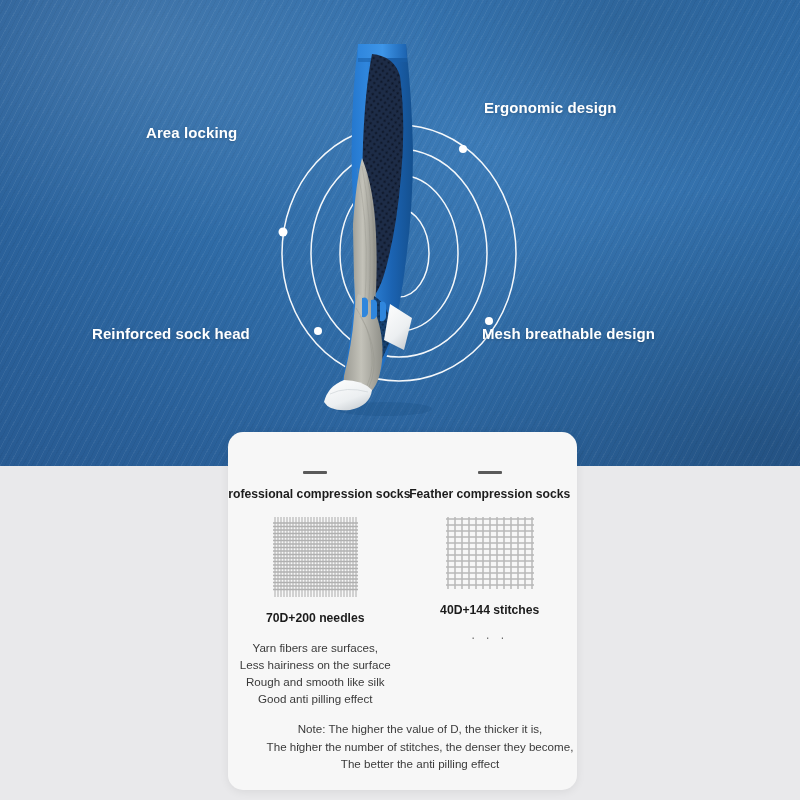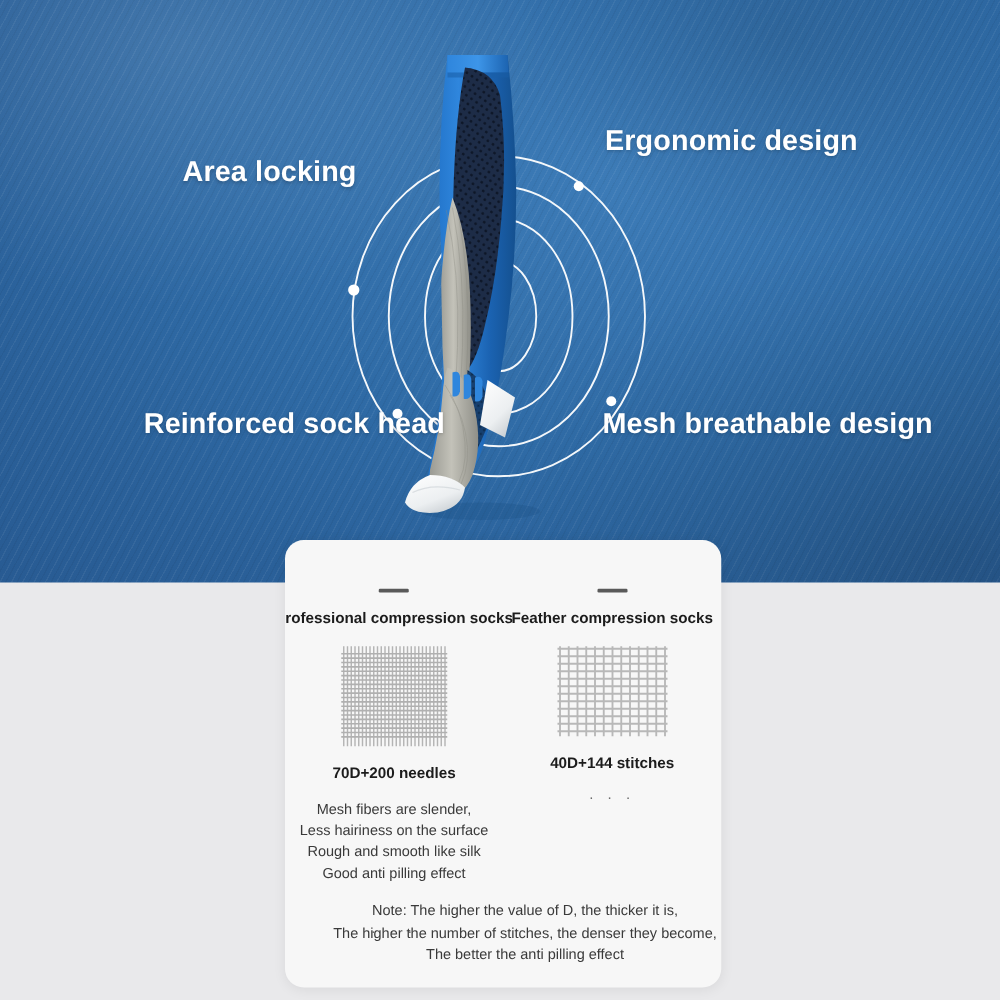--- a/index.html
+++ b/index.html
@@ -59,28 +59,28 @@
     position: absolute;
     left: 0; top: 0;
     width: 800px; height: 466px;
     pointer-events: none;
   }
 
   .hero-label {
     position: absolute;
     color: #ffffff;
     font-weight: bold;
-    font-size: 23px;
+    font-size: 15px;
     letter-spacing: 0.1px;
     white-space: nowrap;
     text-shadow: 0 1px 3px rgba(0,0,0,0.22);
   }
   #label-area-locking      { left: 146px; top: 124px; }
   #label-ergonomic         { left: 484px; top: 99px;  }
-  #label-reinforced        { left: 92px;  top: 325px; margin-left: 23px; }
+  #label-reinforced        { left: 92px;  top: 325px; }
   #label-mesh              { left: 482px; top: 325px; }
 
   
   #sock {
     position: absolute;
     left: 300px; top: 28px;
     width: 200px; height: 400px;
   }
 
   
@@ -332,21 +332,21 @@
             <line x1="1" y1="64" x2="86" y2="64"></line>
               <line x1="1" y1="67.5" x2="86" y2="67.5"></line>
             <line x1="1" y1="71" x2="86" y2="71"></line>
               <line x1="1" y1="74.5" x2="86" y2="74.5"></line>
           </g>
         </svg>
 
         <div class="count">70D+200 needles</div>
 
         <div class="desc">
-          <div>Mesh fibers are slender,</div>
+          <div>Yarn fibers are surfaces,</div>
           <div>Less hairiness on the surface</div>
           <div>Rough and smooth like silk</div>
           <div>Good anti pilling effect</div>
         </div>
         <div class="dots">. . .</div>
       </div>
 
       <div class="col col-right">
         <div class="dash"></div>
         <div class="col-title">Feather compression socks</div>

